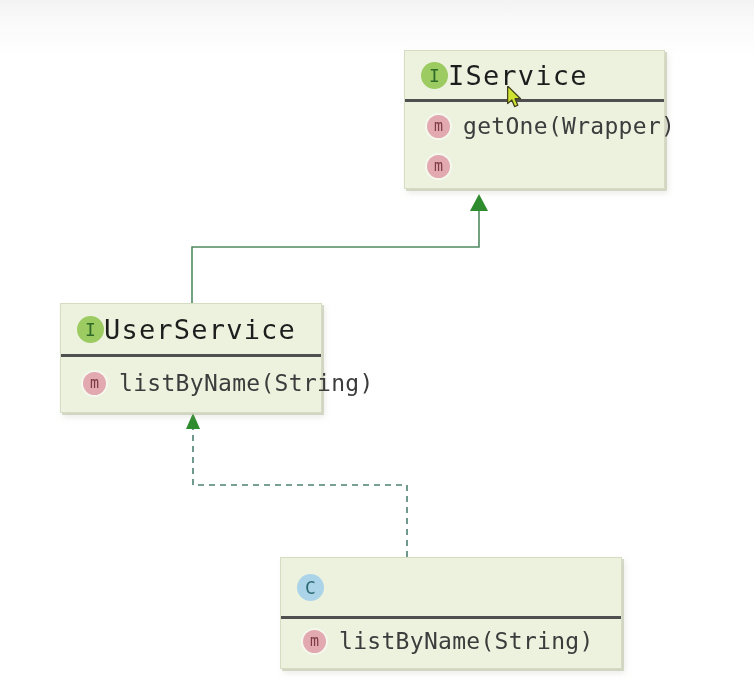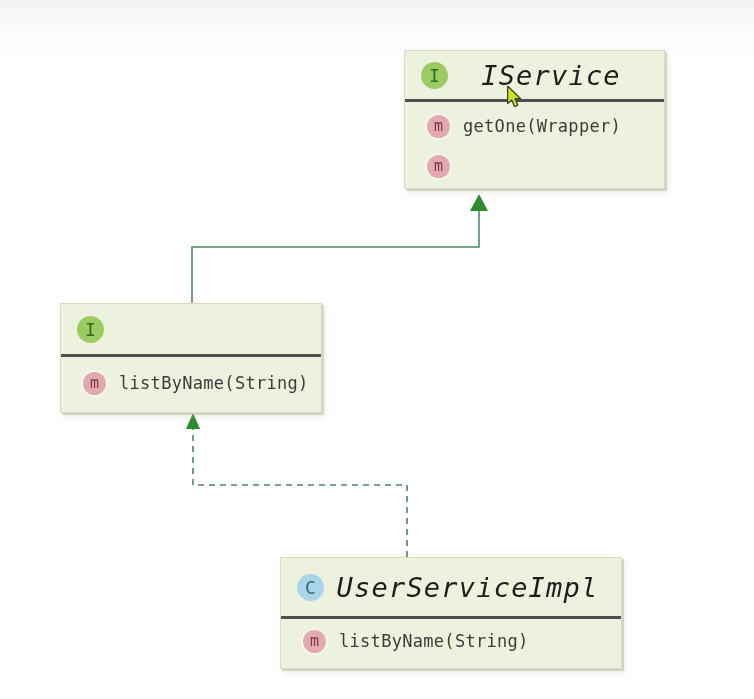--- a/index.html
+++ b/index.html
@@ -23,34 +23,33 @@
     background:var(--node-bg);
     border:1px solid var(--node-border);
     box-shadow:2px 2px 0 rgba(186,192,164,0.55), 3px 4px 6px rgba(170,175,150,0.25);
     box-sizing:border-box;
   }
   .node-header{
     display:flex;align-items:center;
     padding-left:16px;padding-right:10px;
   }
   .node-title{
-    flex:1;text-align:center;
+    flex:1;
     font-size:27px;letter-spacing:1.2px;
     color:var(--title-color);
     white-space:nowrap;
-    font-style:italic;
   }
   .divider{height:3px;background:var(--divider);width:100%;}
   .node-body{padding-top:6px;}
   .method-row{
     display:flex;align-items:center;
     height:40px;padding-left:22px;gap:13px;
   }
   .method-label{
-    font-size:17px;letter-spacing:0.3px;
+    font-size:23px;letter-spacing:0.3px;
     color:var(--method-color);
     white-space:nowrap;
   }
   .badge{
     border-radius:50%;
     display:flex;align-items:center;justify-content:center;
     flex:0 0 auto;
   }
   .badge-type{width:27px;height:27px;font-size:18px;}
   .badge-interface{background:var(--interface-icon-bg);color:var(--interface-icon-fg);}
@@ -91,34 +90,34 @@
       </div>
       <div class="method-row">
         <span class="badge badge-method">m</span>
       </div>
     </div>
   </div>
 
   <div class="node" style="left:60px;top:303px;width:262px;height:110px;">
     <div class="node-header" style="height:50px;">
       <span class="badge badge-type badge-interface">I</span>
+      <span class="node-title">UserService</span>
     </div>
     <div class="divider"></div>
     <div class="node-body">
       <div class="method-row">
         <span class="badge badge-method">m</span>
         <span class="method-label">listByName(String)</span>
       </div>
     </div>
   </div>
 
   <div class="node" style="left:280px;top:557px;width:342px;height:112px;">
     <div class="node-header" style="height:58px;">
       <span class="badge badge-type badge-class">C</span>
-      <span class="node-title">UserServiceImpl</span>
     </div>
     <div class="divider"></div>
     <div class="node-body" style="padding-top:2px;">
       <div class="method-row">
         <span class="badge badge-method">m</span>
         <span class="method-label">listByName(String)</span>
       </div>
     </div>
   </div>
 

